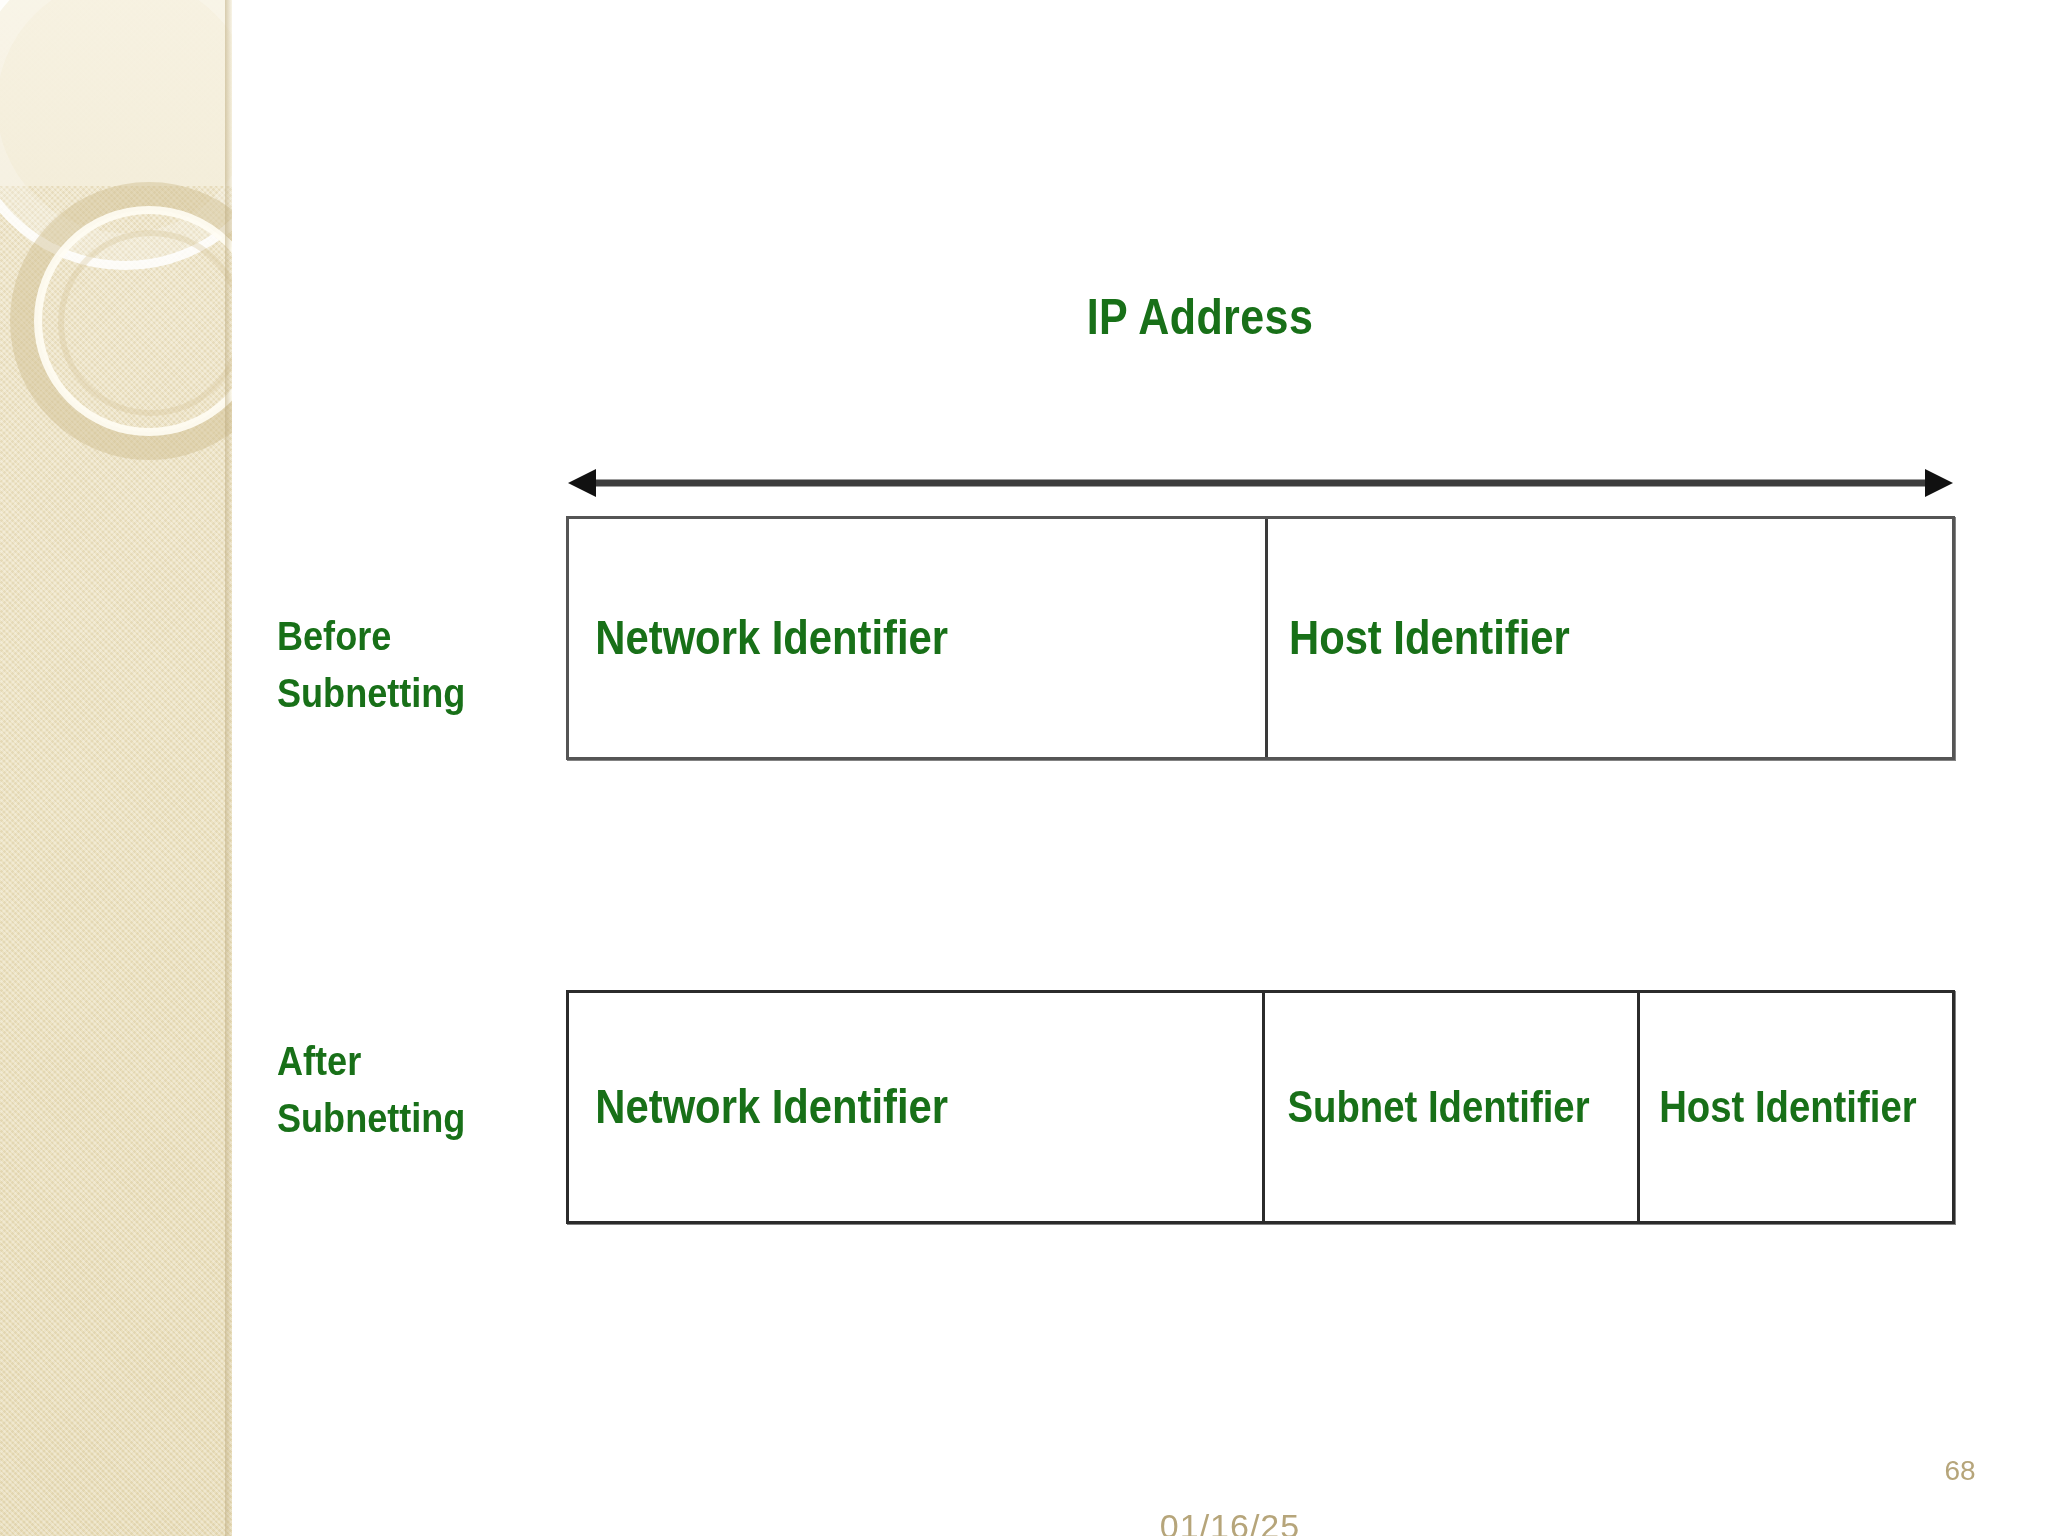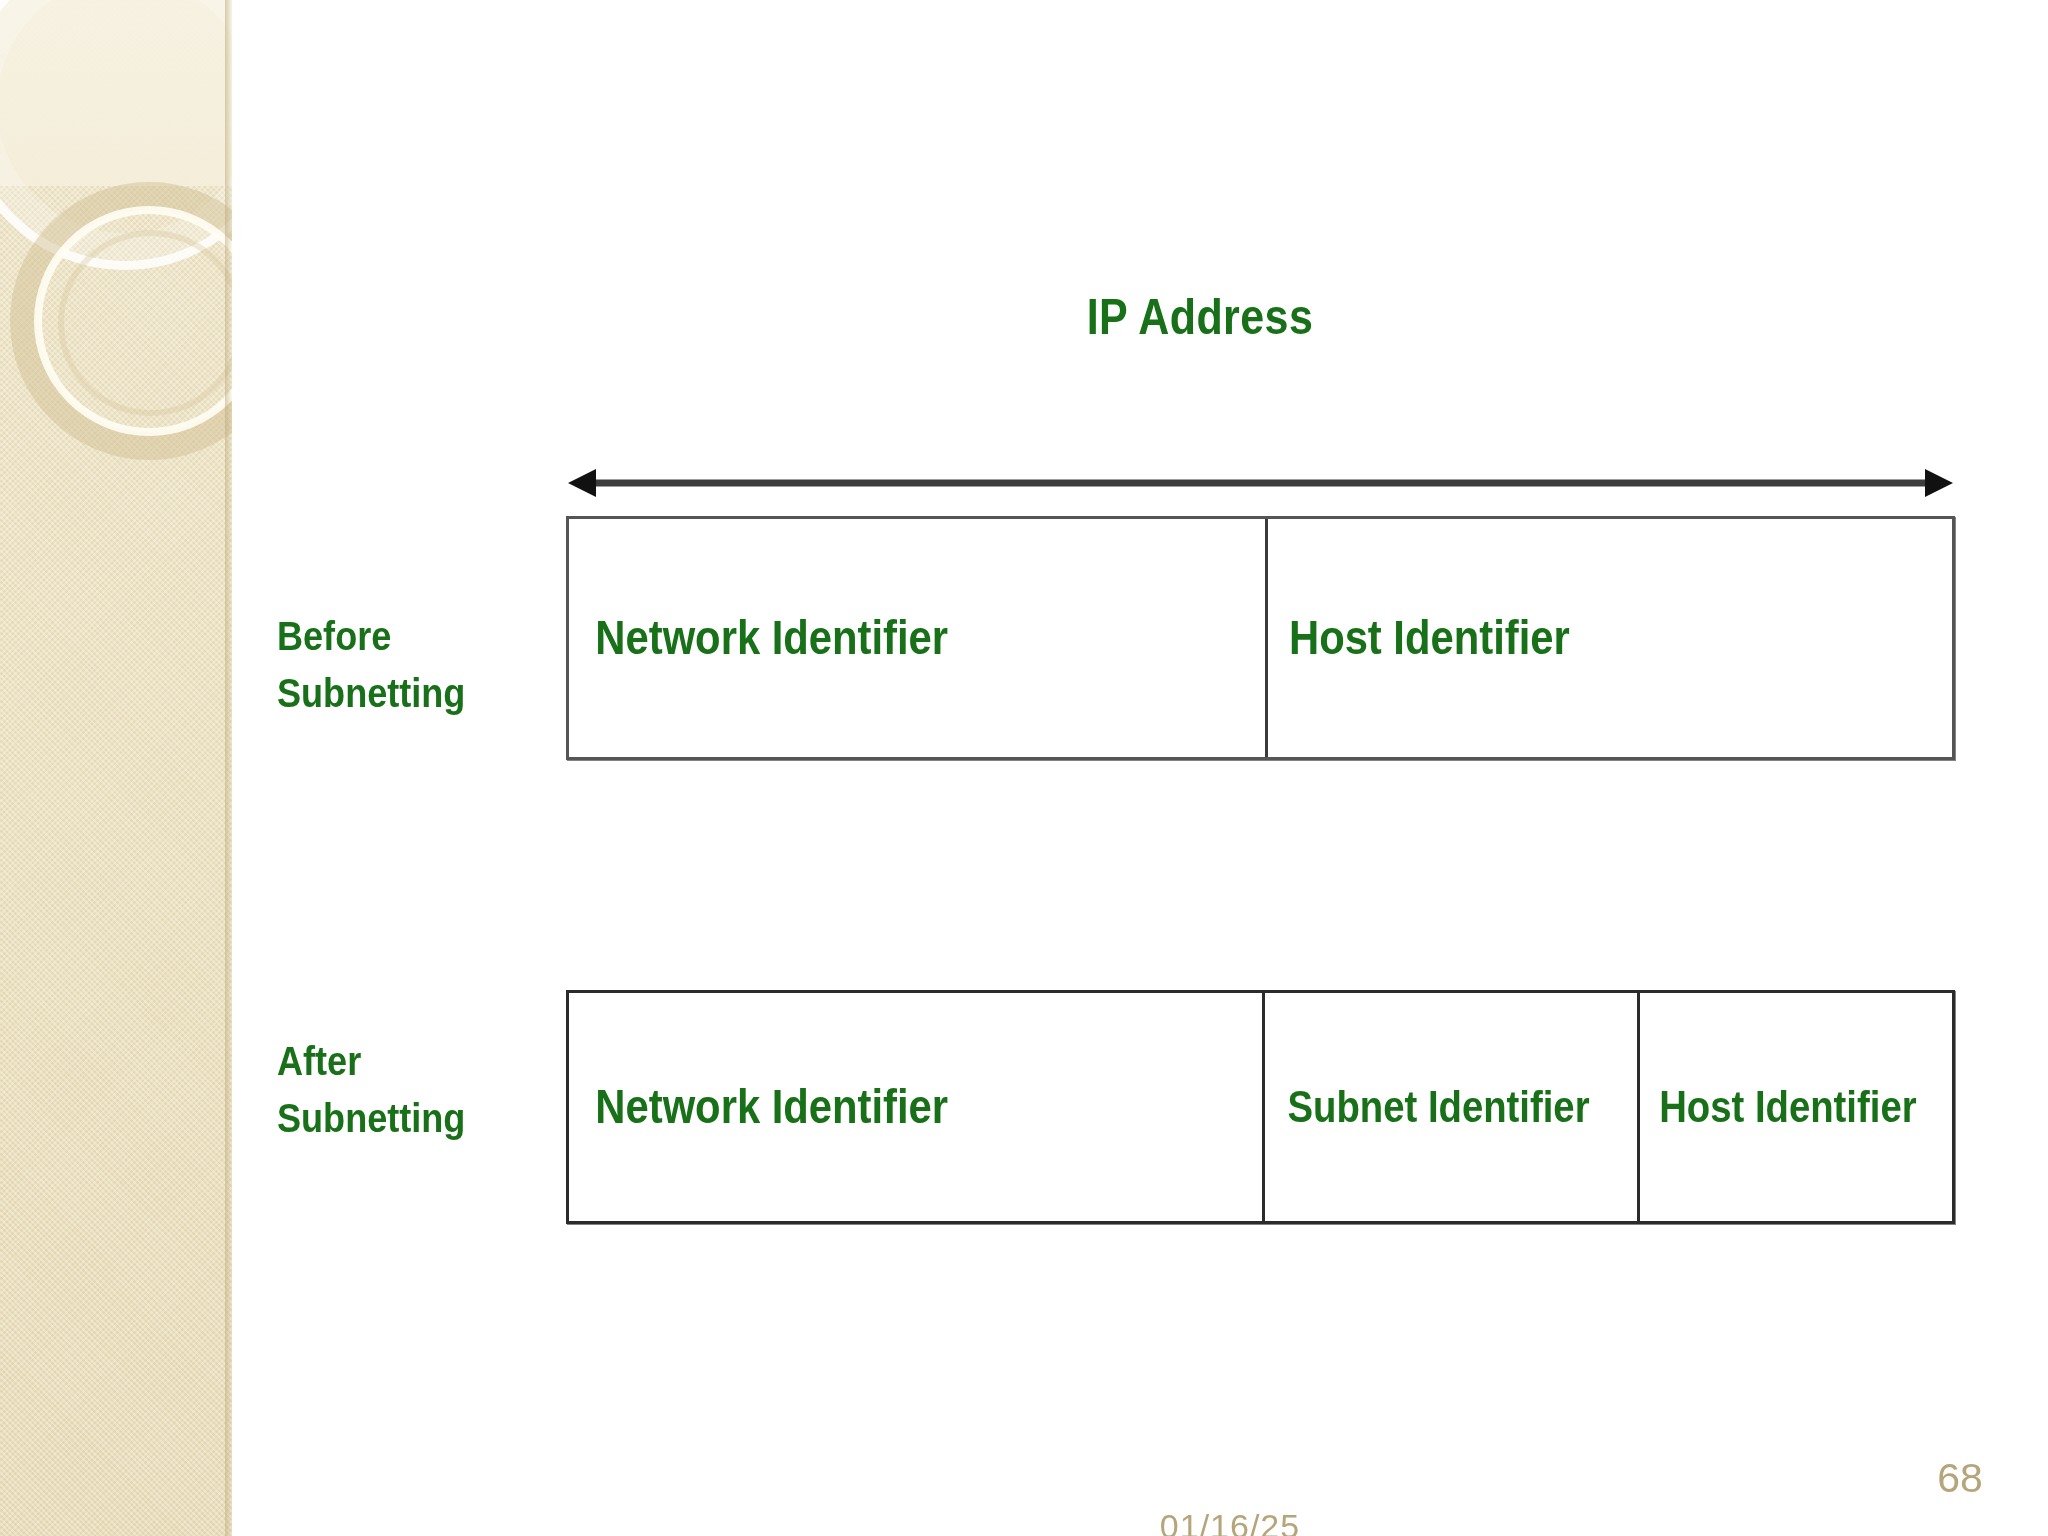--- a/index.html
+++ b/index.html
@@ -190,21 +190,21 @@
     letter-spacing: 1px;
   }
   .footer-page {
     position: absolute;
     left: 1900px;
     top: 1455px;
     width: 120px;
     text-align: center;
     color: #b6a57a;
     font-family: "Liberation Sans", sans-serif;
-    font-size: 41px;
+    font-size: 28px;
   }
 </style>
 </head>
 <body>
 
 <div class="slide">
 
   <div class="sidebar">
     <div class="sidebar-topwash"></div>
     <div class="sb-ring ring-a-shade"></div>

